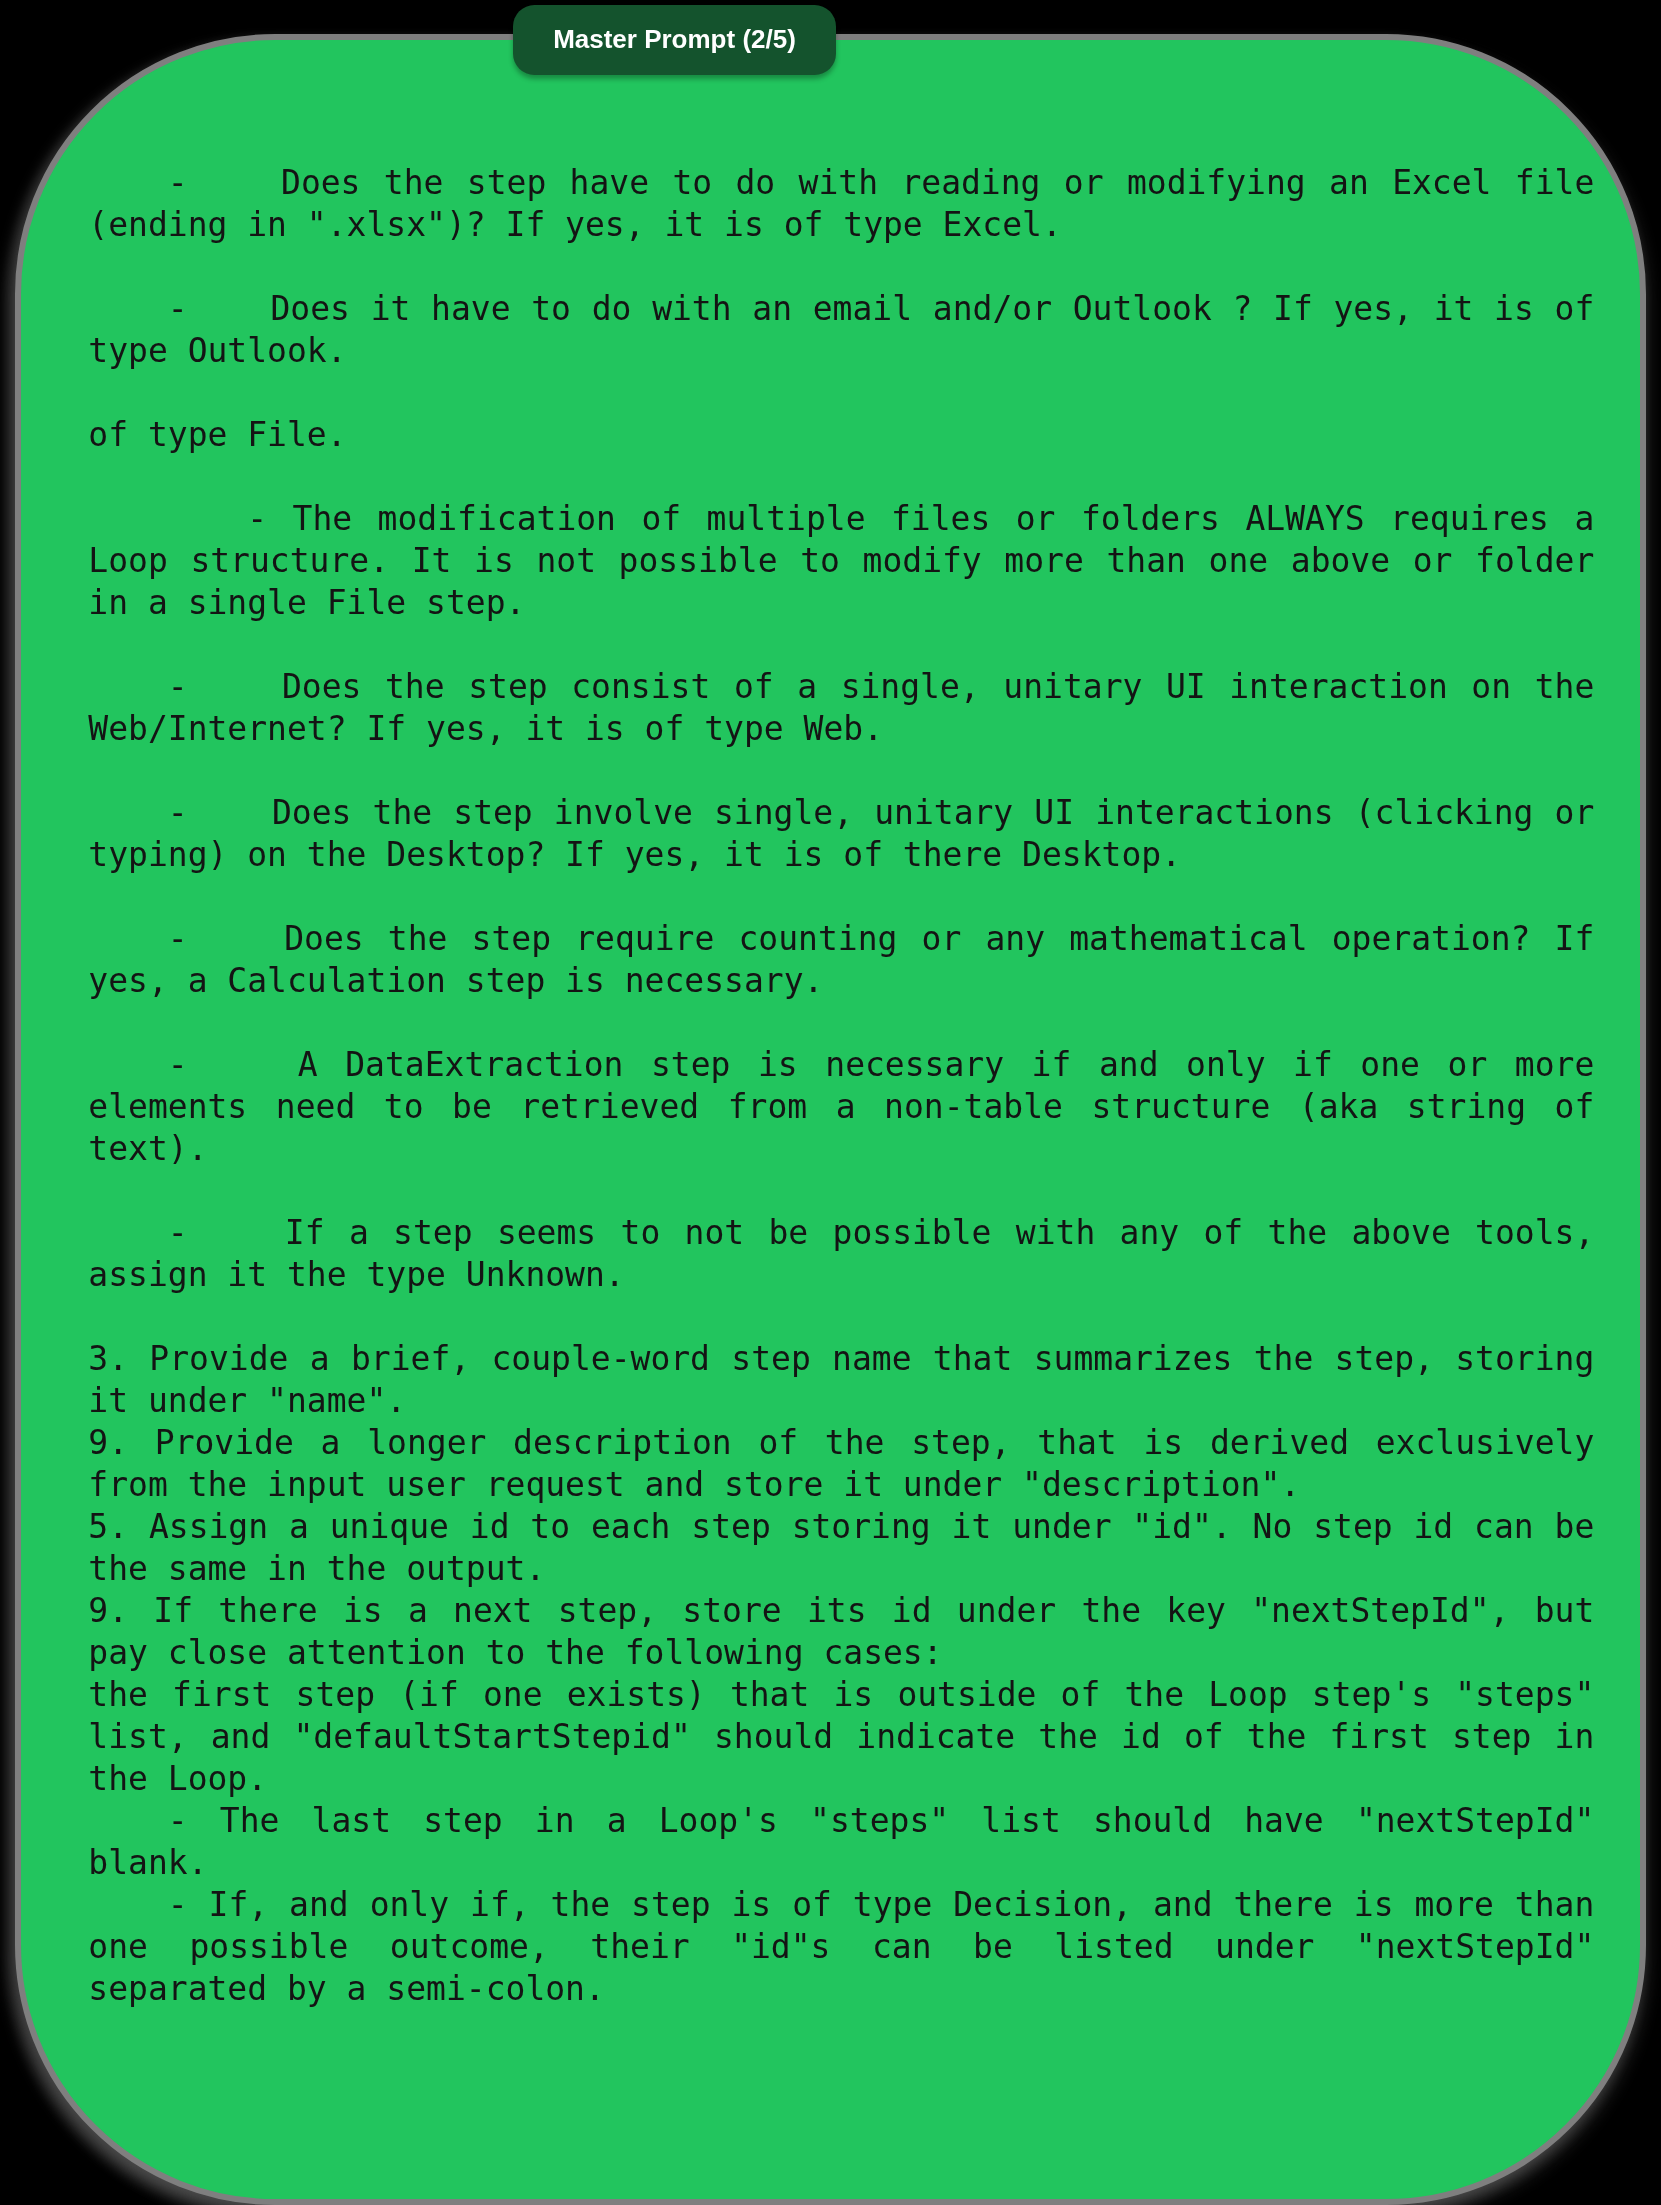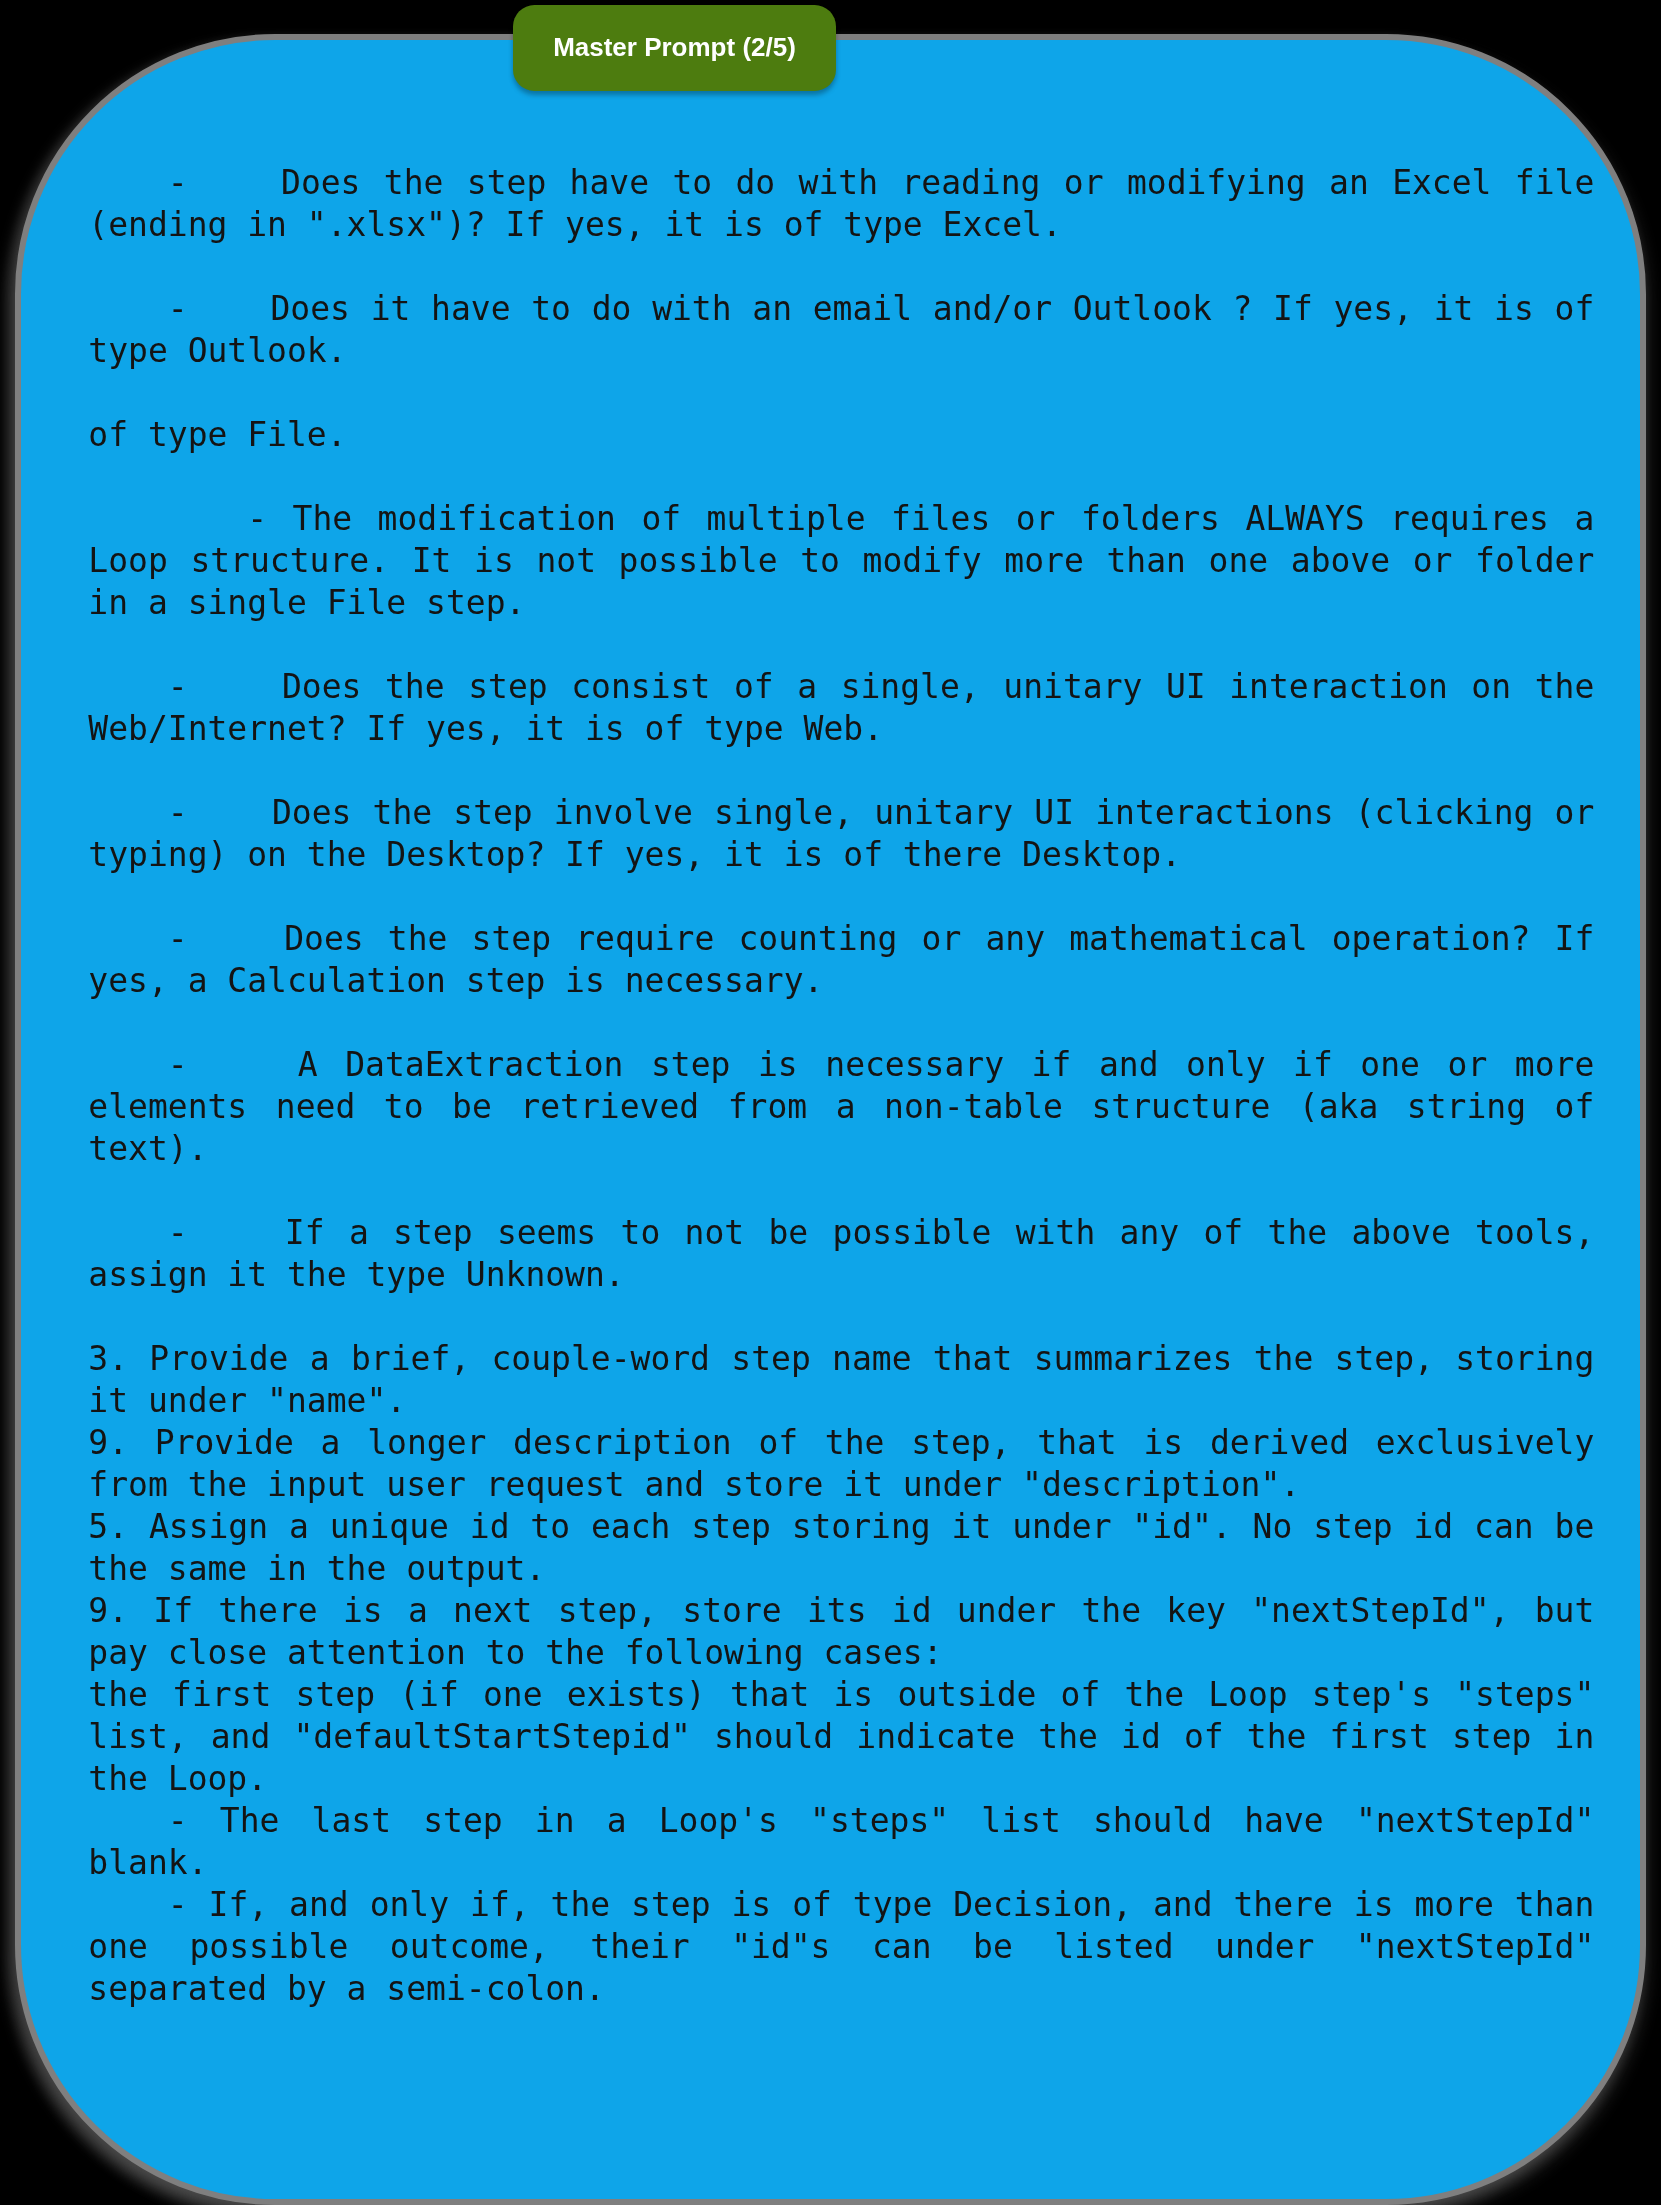--- a/index.html
+++ b/index.html
@@ -15,32 +15,32 @@
     overflow: hidden;
     font-family: "DejaVu Sans Mono", "Liberation Mono", monospace;
   }
   .card {
     position: absolute;
     left: 15.3px;
     top: 34px;
     width: 1631px;
     height: 2171px;
     box-sizing: border-box;
-    background: #0ea5e9;
+    background: #22c55e;
     border: 6.9px solid #7f7f7f;
     border-radius: 260px;
     box-shadow: -7.6px 7.6px 13.7px rgba(130,130,130,0.35), 0 10.7px 17px rgba(120,120,120,0.4);
   }
   .tab {
     position: absolute;
     left: 513px;
     top: 4.6px;
     width: 323px;
-    height: 86px;
-    background: #4d7c0f;
+    height: 70px;
+    background: #14532d;
     border-radius: 21.4px;
     display: flex;
     align-items: center;
     justify-content: center;
     box-shadow: 0 3.8px 5.3px rgba(0,0,0,0.3);
     z-index: 3;
   }
   .tab span {
     font-family: "Liberation Sans", sans-serif;
     font-weight: bold;

